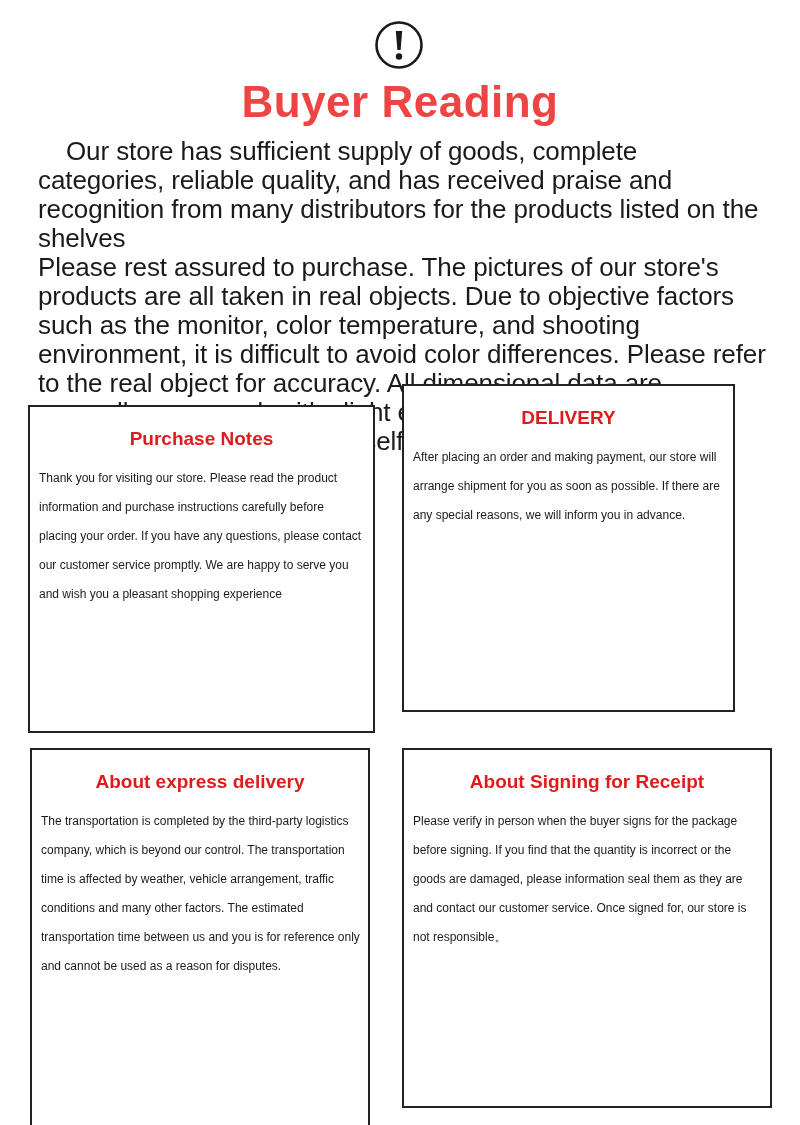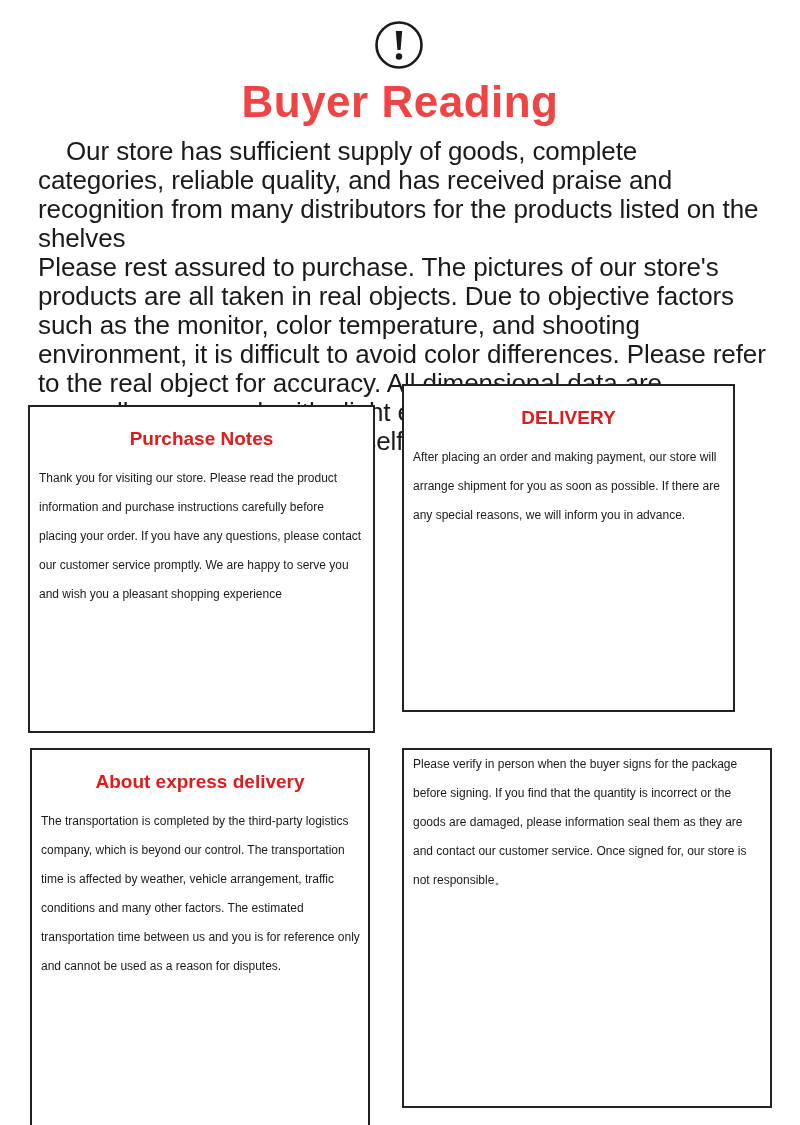--- a/index.html
+++ b/index.html
@@ -48,14 +48,15 @@
   <h2 style="color:#e01b1b;">DELIVERY</h2>
   <div class="body">After placing an order and making payment, our store will arrange shipment for you as soon as possible. If there are any special reasons, we will inform you in advance.</div>
 </div>
 
 <div class="box" id="box3">
   <h2 style="color:#e01b1b;">About express delivery</h2>
   <div class="body">The transportation is completed by the third-party logistics company, which is beyond our control. The transportation time is affected by weather, vehicle arrangement, traffic conditions and many other factors. The estimated transportation time between us and you is for reference only and cannot be used as a reason for disputes.</div>
 </div>
 
 <div class="box" id="box4">
+  <h2 style="color:#e01b1b;">About Signing for Receipt</h2>
   <div class="body">Please verify in person when the buyer signs for the package before signing. If you find that the quantity is incorrect or the goods are damaged, please information seal them as they are and contact our customer service. Once signed for, our store is not responsible。</div>
 </div>
 
 </body></html>

